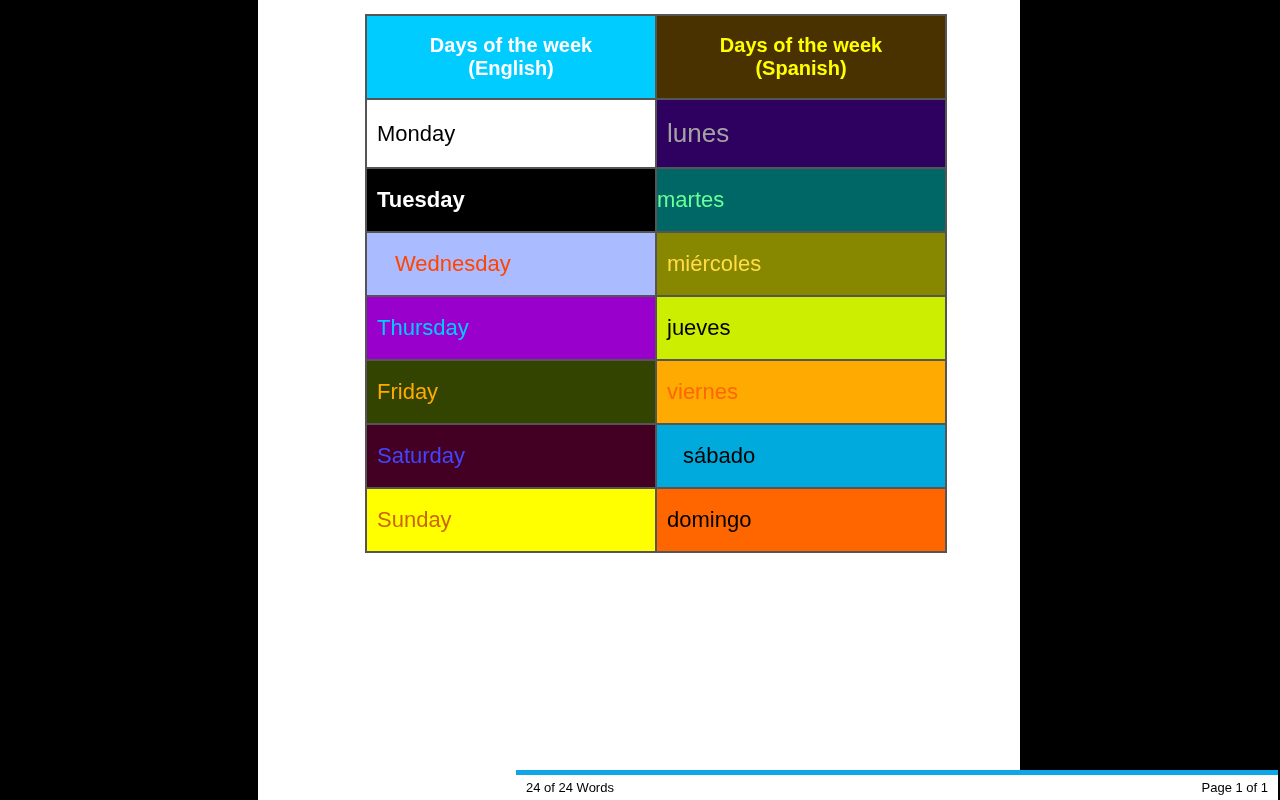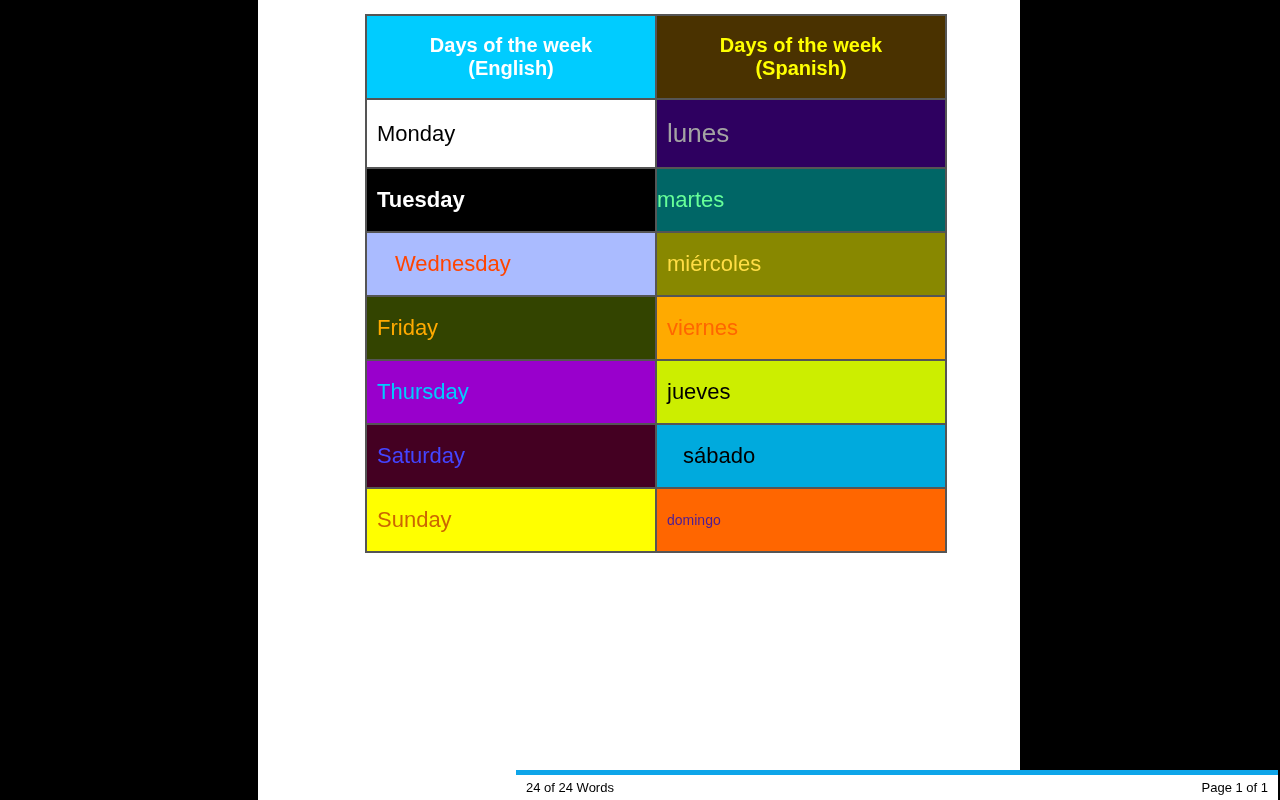--- a/index.html
+++ b/index.html
@@ -76,21 +76,21 @@
     .thursday-en { background: #9900cc; color: #00ccff; font-size: 22px; padding: 18px 10px; }
     .thursday-es { background: #ccee00; color: #000; font-size: 22px; padding: 18px 10px; }
     
     .friday-en { background: #334400; color: #ffaa00; font-size: 22px; padding: 18px 10px; }
     .friday-es { background: #ffaa00; color: #ff6600; font-size: 22px; padding: 18px 10px; }
     
     .saturday-en { background: #440022; color: #4444ff; font-size: 22px; padding: 18px 10px; }
     .saturday-es { background: #00aadd; color: #000; font-size: 22px; padding: 18px 26px; }
     
     .sunday-en { background: #ffff00; color: #cc6600; font-size: 22px; padding: 18px 10px; margin-left: 33px; }
-    .sunday-es { background: #ff6600; color: #4c1d95; font-size: 14px; padding: 18px 10px; }
+    .sunday-es { background: #ff6600; color: #000000; font-size: 22px; padding: 18px 10px; }
   </style>
 </head>
 <body>
 
 <div id="page-area">
   <div id="table-container">
     <table>
       <thead>
         <tr>
           <th class="header-english">Days of the week<br>(English)</th>
@@ -104,26 +104,26 @@
           </tr>
           <tr>
             <td class="tuesday-en">Tuesday</td>
             <td class="tuesday-es">martes</td>
           </tr>
           <tr>
             <td class="wednesday-en">Wednesday</td>
             <td class="wednesday-es">miércoles</td>
           </tr>
           <tr>
+            <td class="thursday-en">Thursday</td>
+            <td class="thursday-es">jueves</td>
+          </tr>
+          <tr>
             <td class="friday-en">Friday</td>
             <td class="friday-es">viernes</td>
-          </tr>
-          <tr>
-            <td class="thursday-en">Thursday</td>
-            <td class="thursday-es">jueves</td>
           </tr>
           <tr>
             <td class="saturday-en">Saturday</td>
             <td class="saturday-es">sábado</td>
           </tr>
           <tr>
             <td class="sunday-en">Sunday</td>
             <td class="sunday-es">domingo</td>
           </tr>
         </tbody>

